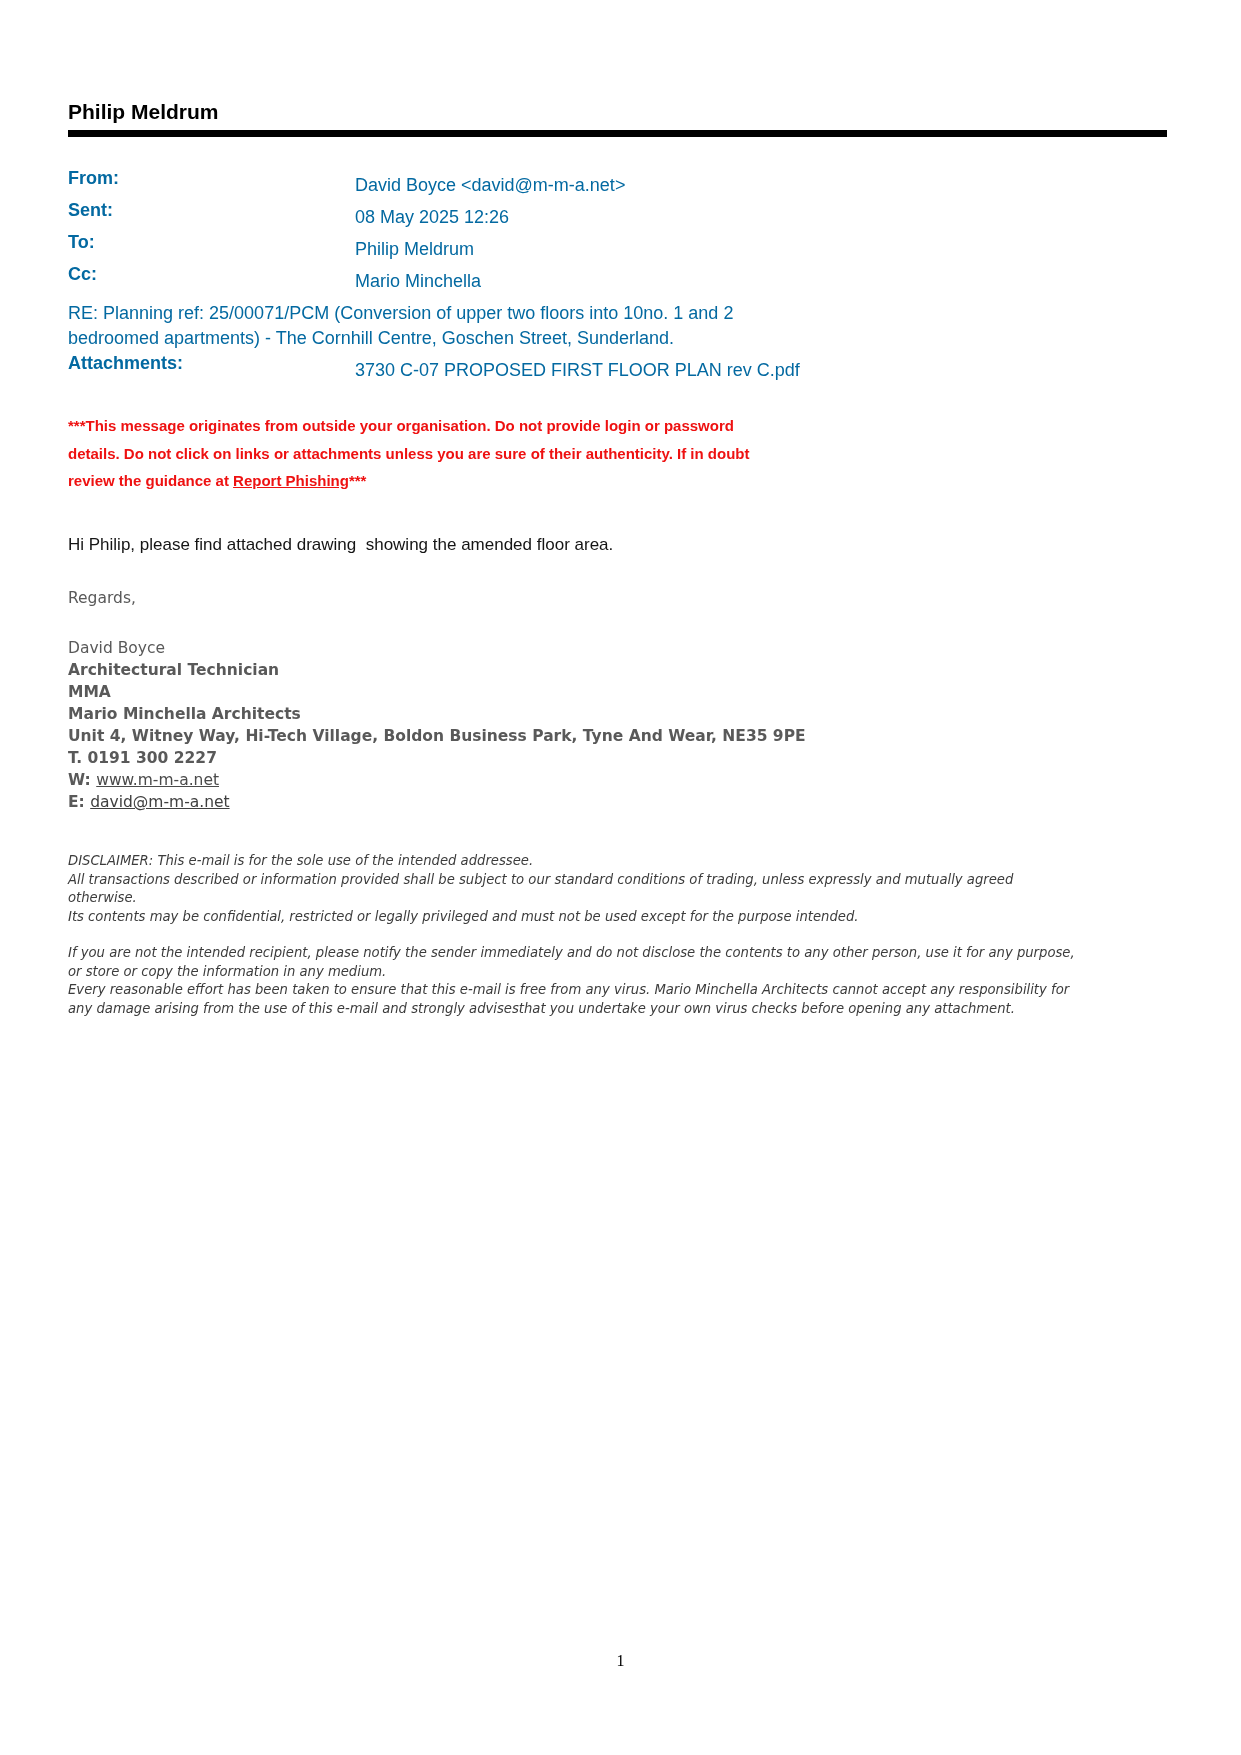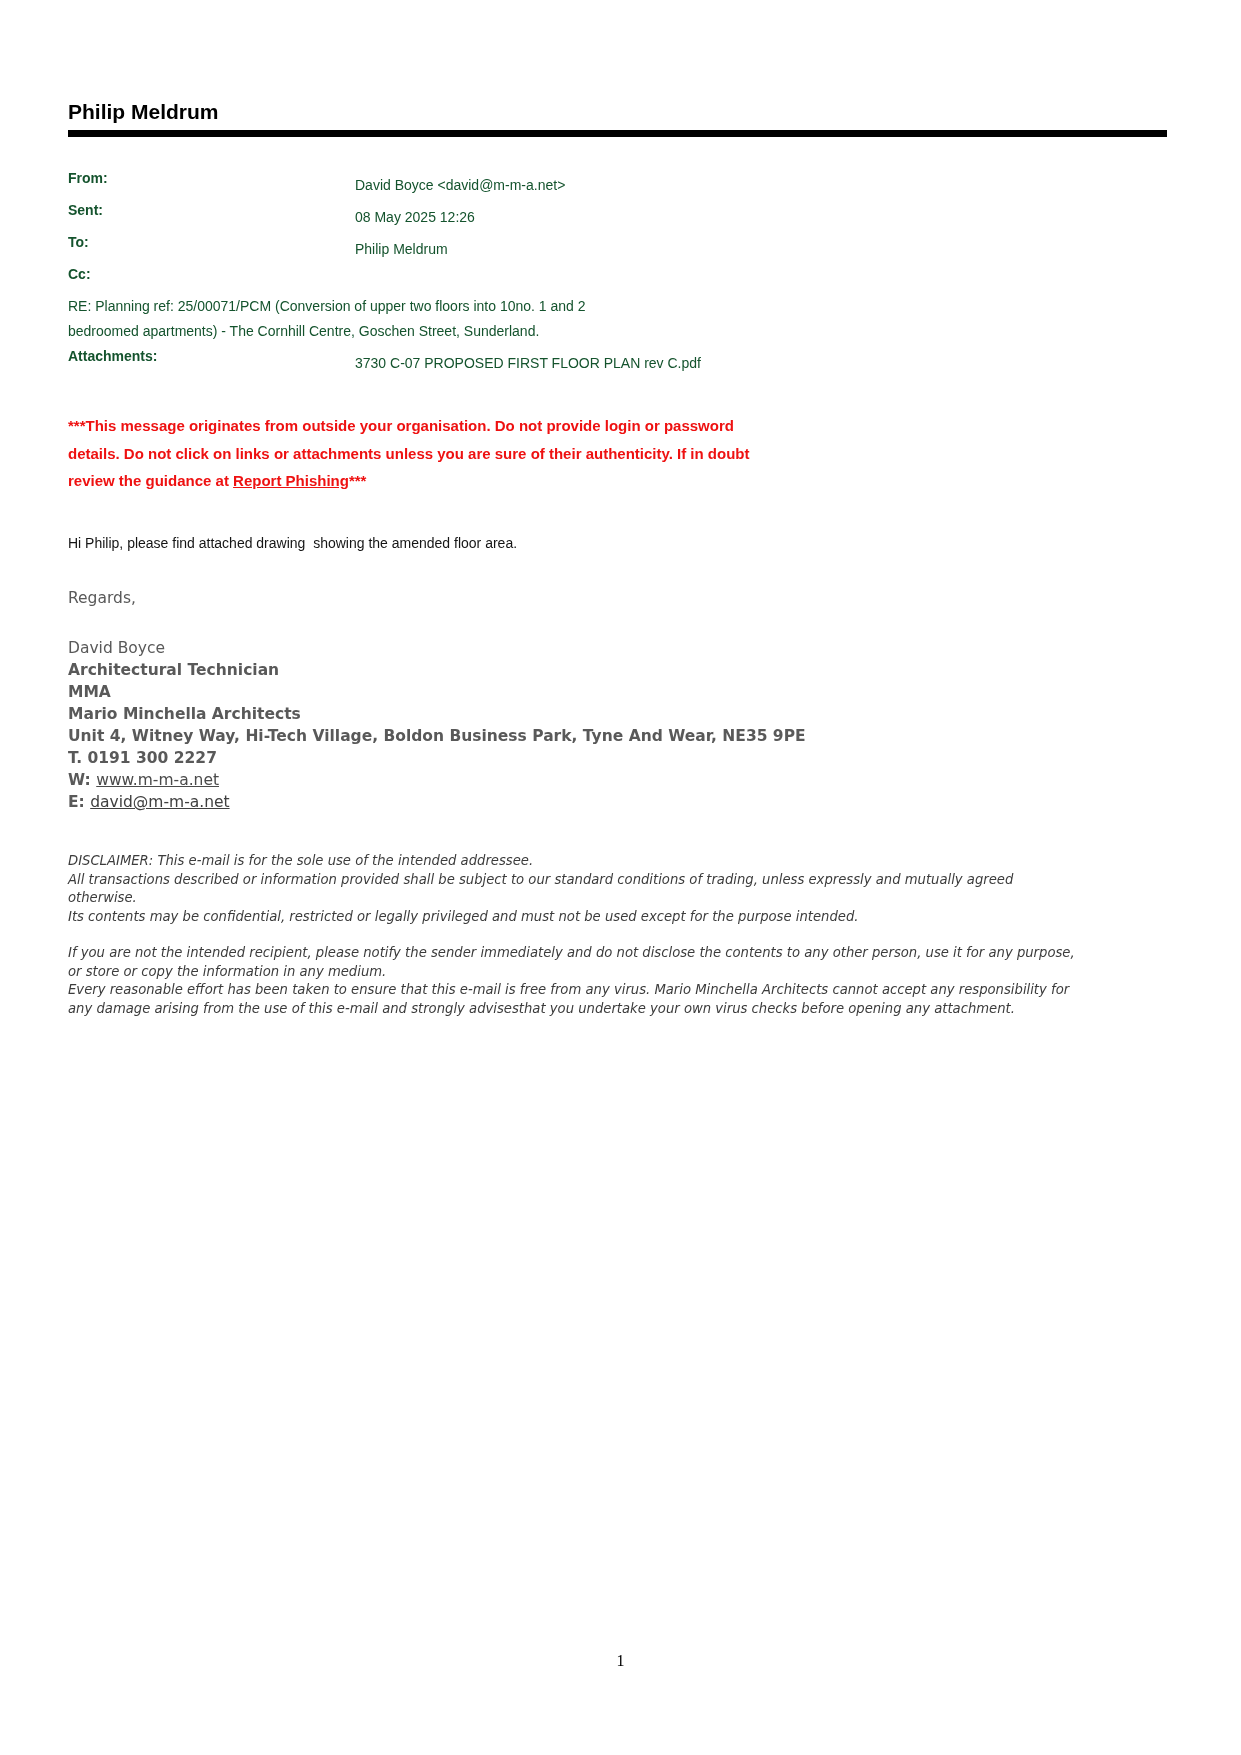--- a/index.html
+++ b/index.html
@@ -26,22 +26,22 @@
     font-size: 21px;
     font-weight: bold;
     color: #000000;
   }
 
   
   .meta {
     position: absolute;
     left: 68px;
     top: 166px;
-    font-size: 14px;
-    color: #14532d;
+    font-size: 18px;
+    color: #0369a1;
   }
   .meta-row { display: flex; line-height: 25px; }
   .meta-label { flex: 0 0 287px; font-weight: bold; }
   .meta-value { width: 690px; white-space: pre-line; margin-top: 7px; }
 
   
   .warning {
     position: absolute;
     left: 68px;
     top: 412px;
@@ -51,21 +51,21 @@
     line-height: 27.5px;
   }
   .warning-lines { white-space: pre-line; }
   .warning-link { color: inherit; text-decoration: underline; cursor: pointer; }
 
   
   .greeting {
     position: absolute;
     left: 68px;
     top: 535px;
-    font-size: 14px;
+    font-size: 17px;
     color: #151515;
     white-space: pre-wrap;
   }
   .signoff {
     position: absolute;
     left: 68px;
     top: 589px;
     font-family: "DejaVu Sans", sans-serif;
     font-size: 15.5px;
   }
@@ -127,20 +127,21 @@
     <div class="meta-row">
       <span class="meta-label">Sent:</span>
       <span class="meta-value">08 May 2025 12:26</span>
     </div>
     <div class="meta-row">
       <span class="meta-label">To:</span>
       <span class="meta-value">Philip Meldrum</span>
     </div>
     <div class="meta-row">
       <span class="meta-label">Cc:</span>
+      <span class="meta-value">Mario Minchella</span>
     </div>
     <div class="meta-row">
       <span class="meta-value">RE: Planning ref: 25/00071/PCM (Conversion of upper two floors into 10no. 1 and 2
 bedroomed apartments) - The Cornhill Centre, Goschen Street, Sunderland.</span>
     </div>
     <div class="meta-row">
       <span class="meta-label">Attachments:</span>
       <span class="meta-value">3730 C-07 PROPOSED FIRST FLOOR PLAN rev C.pdf</span>
     </div>
   </div>

